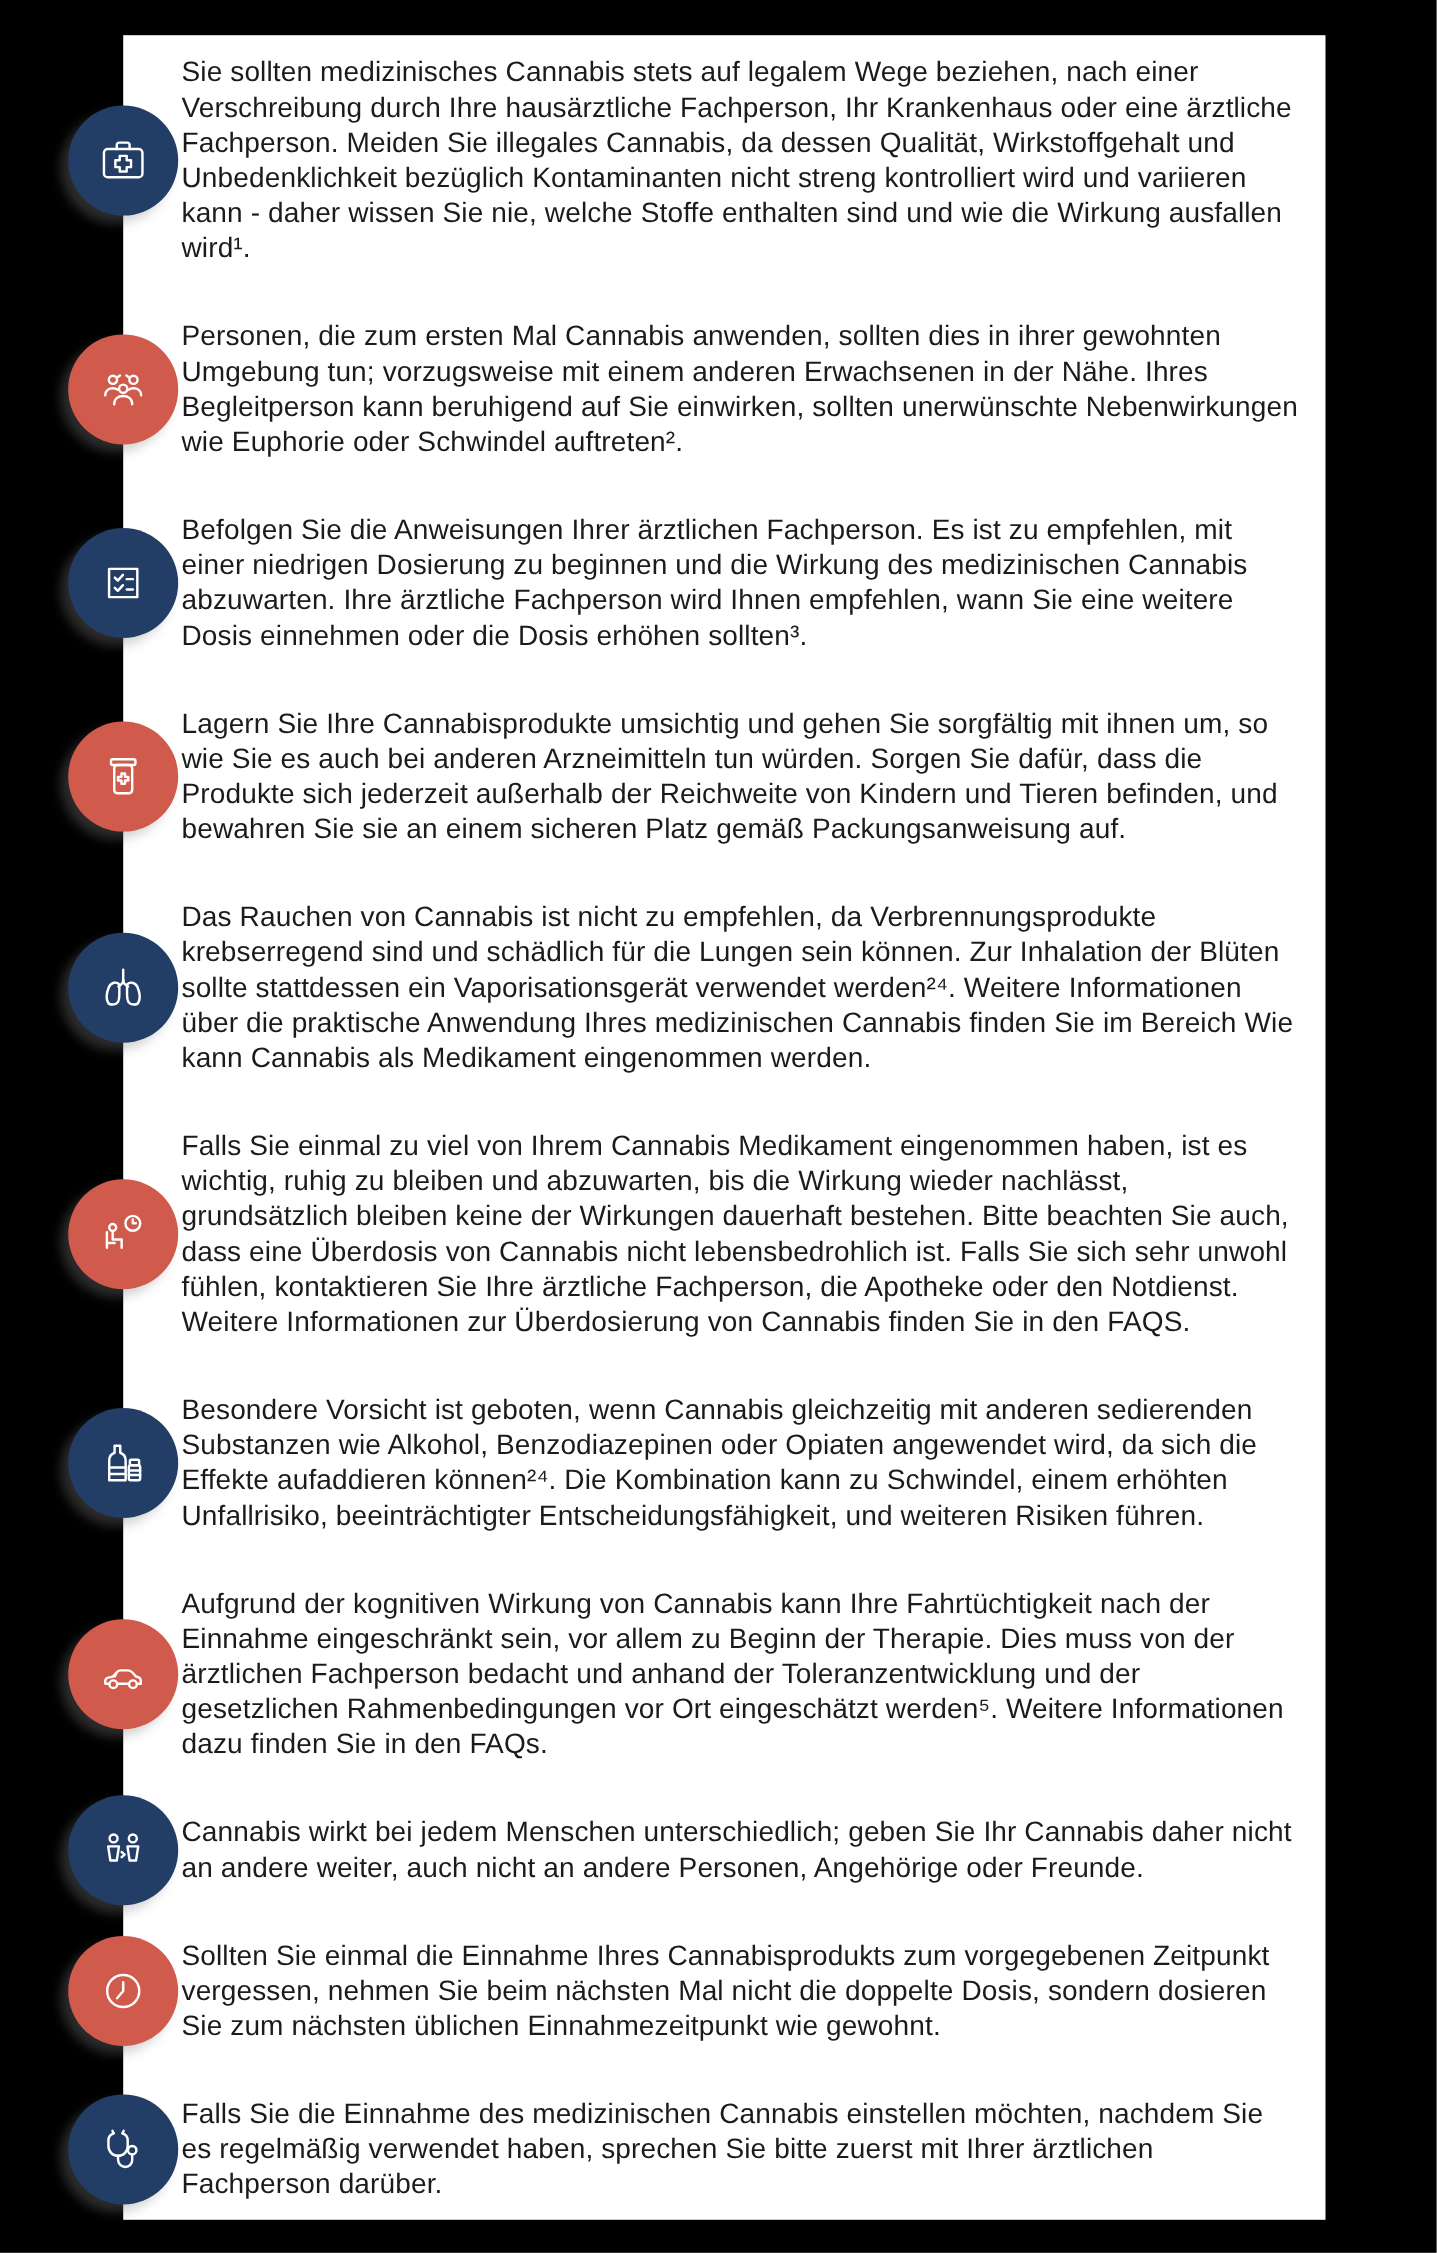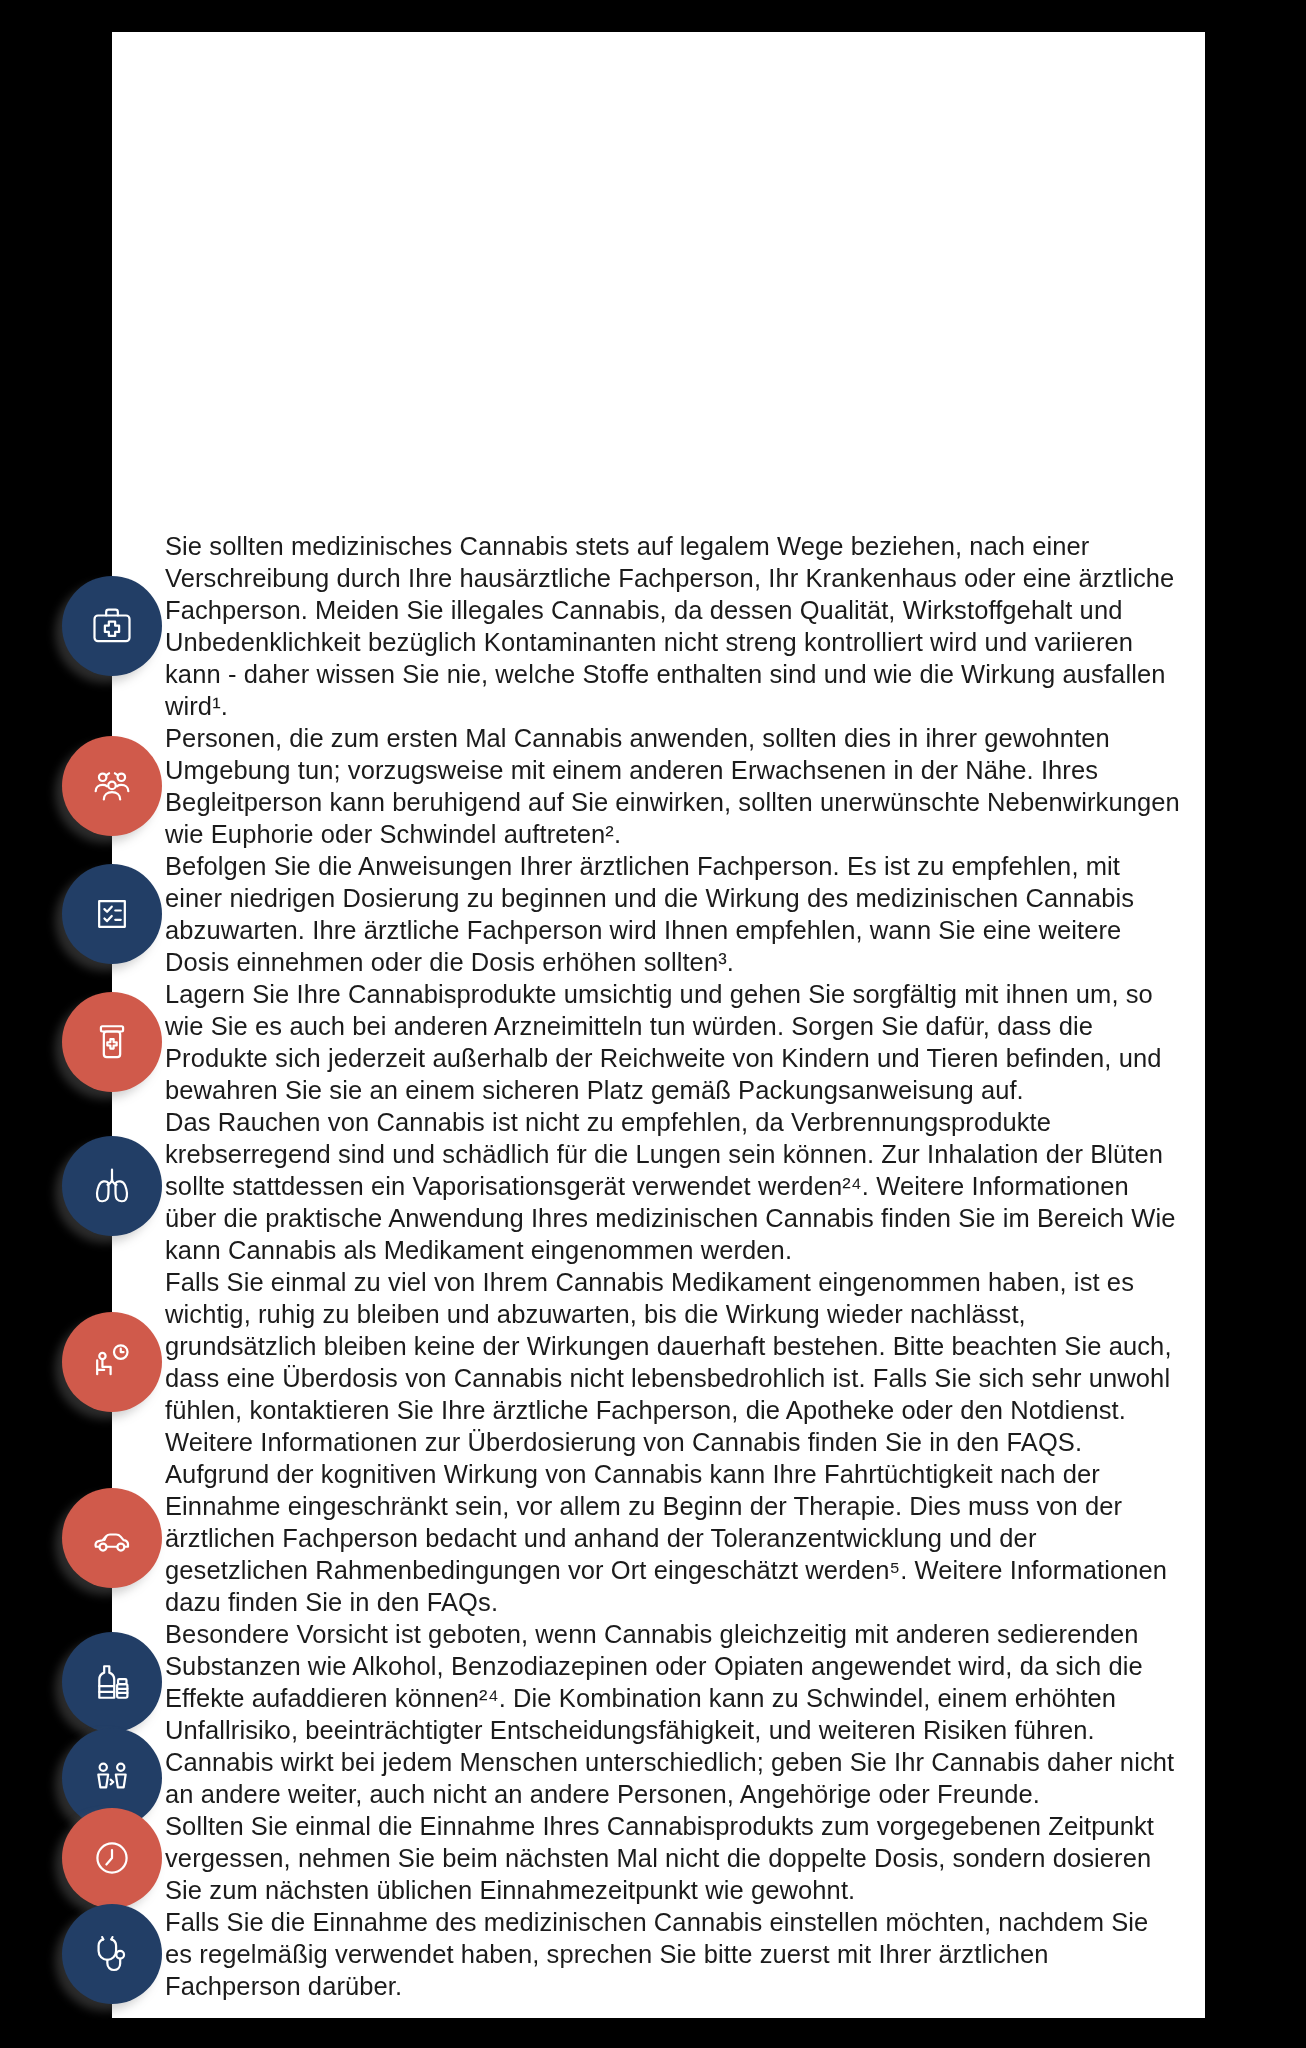--- a/index.html
+++ b/index.html
@@ -15,21 +15,21 @@
     position: absolute;
     left: 112px;
     top: 32px;
     width: 1093px;
     height: 1986px;
     background: #ffffff;
     box-sizing: border-box;
     padding: 18px 24px 16px 53px;
     display: flex;
     flex-direction: column;
-    justify-content: flex-end;
+    justify-content: space-between;
   }
   .row {
     position: relative;
     display: block;
   }
   .badge {
     position: absolute;
     left: -103px;
     top: 50%;
     transform: translateY(-50%);
@@ -136,48 +136,48 @@
         <path d="M31.5 12.6 v2.9 h2.4"></path>
         <circle cx="15.8" cy="18.8" r="2.7"></circle>
         <path d="M15.8 22 v6.2 h7 v6.3"></path>
         <path d="M11.3 22.5 v12 M11.3 30.8 h6"></path>
       </svg>
     </div>
     <p class="text">Falls Sie einmal zu viel von Ihrem Cannabis Medikament eingenommen haben, ist es wichtig, ruhig zu bleiben und abzuwarten, bis die Wirkung wieder nachlässt, grundsätzlich bleiben keine der Wirkungen dauerhaft bestehen. Bitte beachten Sie auch, dass eine Überdosis von Cannabis nicht lebensbedrohlich ist. Falls Sie sich sehr unwohl fühlen, kontaktieren Sie Ihre ärztliche Fachperson, die Apotheke oder den Notdienst. Weitere Informationen zur Überdosierung von Cannabis finden Sie in den FAQS.</p>
   </div>
 
   <div class="row">
+    <div class="badge navy">
+      <svg viewBox="0 0 48 48">
+        <path d="M17.3 10.5 h4.4 v5.5 c2.8 1 4.2 3 4.2 6 v15.5 h-12.8 V22 c0 -3 1.4 -5 4.2 -6 z"></path>
+        <path d="M13.1 27.5 h12.8 M13.1 32.5 h12.8"></path>
+        <rect x="29.2" y="21.5" width="7.2" height="4.3" rx="1"></rect>
+        <rect x="28.4" y="25.8" width="8.8" height="11.7" rx="1.4"></rect>
+        <path d="M28.4 29.8 h8.8 M28.4 33.4 h8.8"></path>
+      </svg>
+    </div>
+    <p class="text">Besondere Vorsicht ist geboten, wenn Cannabis gleichzeitig mit anderen sedierenden Substanzen wie Alkohol, Benzodiazepinen oder Opiaten angewendet wird, da sich die Effekte aufaddieren können²⁴. Die Kombination kann zu Schwindel, einem erhöhten Unfallrisiko, beeinträchtigter Entscheidungsfähigkeit, und weiteren Risiken führen.</p>
+  </div>
+
+  <div class="row">
     <div class="badge red">
       <svg viewBox="0 0 48 48">
         <path d="M12.8 31.5 h-2.6 c-0.8 -2.2 -0.1 -4.2 2.2 -4.8 l3.6 -0.8 l3.2 -3.6 c0.8 -0.9 1.9 -1.3 3.1 -1.3 h5.2 c1.6 0 2.9 0.6 3.9 1.8 l2.5 3 c2.2 0.3 3.8 1.5 3.8 3.6 v2.1 h-2.8"></path>
         <circle cx="16.3" cy="31.8" r="3"></circle>
         <circle cx="31.6" cy="31.8" r="3"></circle>
         <path d="M19.5 31.5 h8.8"></path>
         <path d="M18.6 23.2 l-1 2.4"></path>
       </svg>
     </div>
     <p class="text">Aufgrund der kognitiven Wirkung von Cannabis kann Ihre Fahrtüchtigkeit nach der Einnahme eingeschränkt sein, vor allem zu Beginn der Therapie. Dies muss von der ärztlichen Fachperson bedacht und anhand der Toleranzentwicklung und der gesetzlichen Rahmenbedingungen vor Ort eingeschätzt werden⁵. Weitere Informationen dazu finden Sie in den FAQs.</p>
   </div>
 
   <div class="row">
     <div class="badge navy">
       <svg viewBox="0 0 48 48">
-        <path d="M17.3 10.5 h4.4 v5.5 c2.8 1 4.2 3 4.2 6 v15.5 h-12.8 V22 c0 -3 1.4 -5 4.2 -6 z"></path>
-        <path d="M13.1 27.5 h12.8 M13.1 32.5 h12.8"></path>
-        <rect x="29.2" y="21.5" width="7.2" height="4.3" rx="1"></rect>
-        <rect x="28.4" y="25.8" width="8.8" height="11.7" rx="1.4"></rect>
-        <path d="M28.4 29.8 h8.8 M28.4 33.4 h8.8"></path>
-      </svg>
-    </div>
-    <p class="text">Besondere Vorsicht ist geboten, wenn Cannabis gleichzeitig mit anderen sedierenden Substanzen wie Alkohol, Benzodiazepinen oder Opiaten angewendet wird, da sich die Effekte aufaddieren können²⁴. Die Kombination kann zu Schwindel, einem erhöhten Unfallrisiko, beeinträchtigter Entscheidungsfähigkeit, und weiteren Risiken führen.</p>
-  </div>
-
-  <div class="row">
-    <div class="badge navy">
-      <svg viewBox="0 0 48 48">
         <circle cx="16.5" cy="14.8" r="3.1"></circle>
         <path d="M12.3 21 h8.4 l-1.7 11 h-5 z"></path>
         <circle cx="31.5" cy="14.8" r="3.1"></circle>
         <path d="M27.3 21 h8.4 l-1.7 11 h-5 z"></path>
         <path d="M22.8 25.4 l2.3 2 l-2.3 2"></path>
       </svg>
     </div>
     <p class="text">Cannabis wirkt bei jedem Menschen unterschiedlich; geben Sie Ihr Cannabis daher nicht an andere weiter, auch nicht an andere Personen, Angehörige oder Freunde.</p>
   </div>
 

